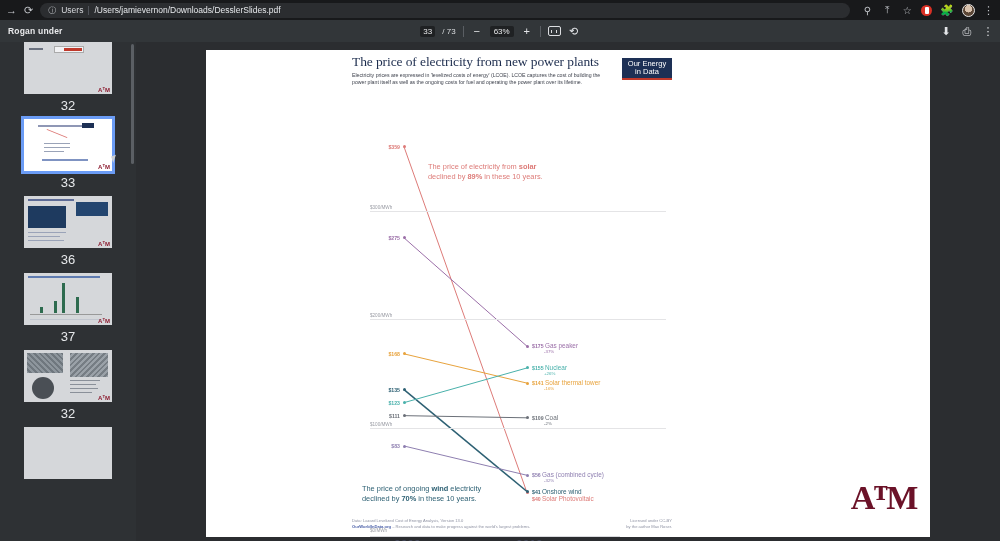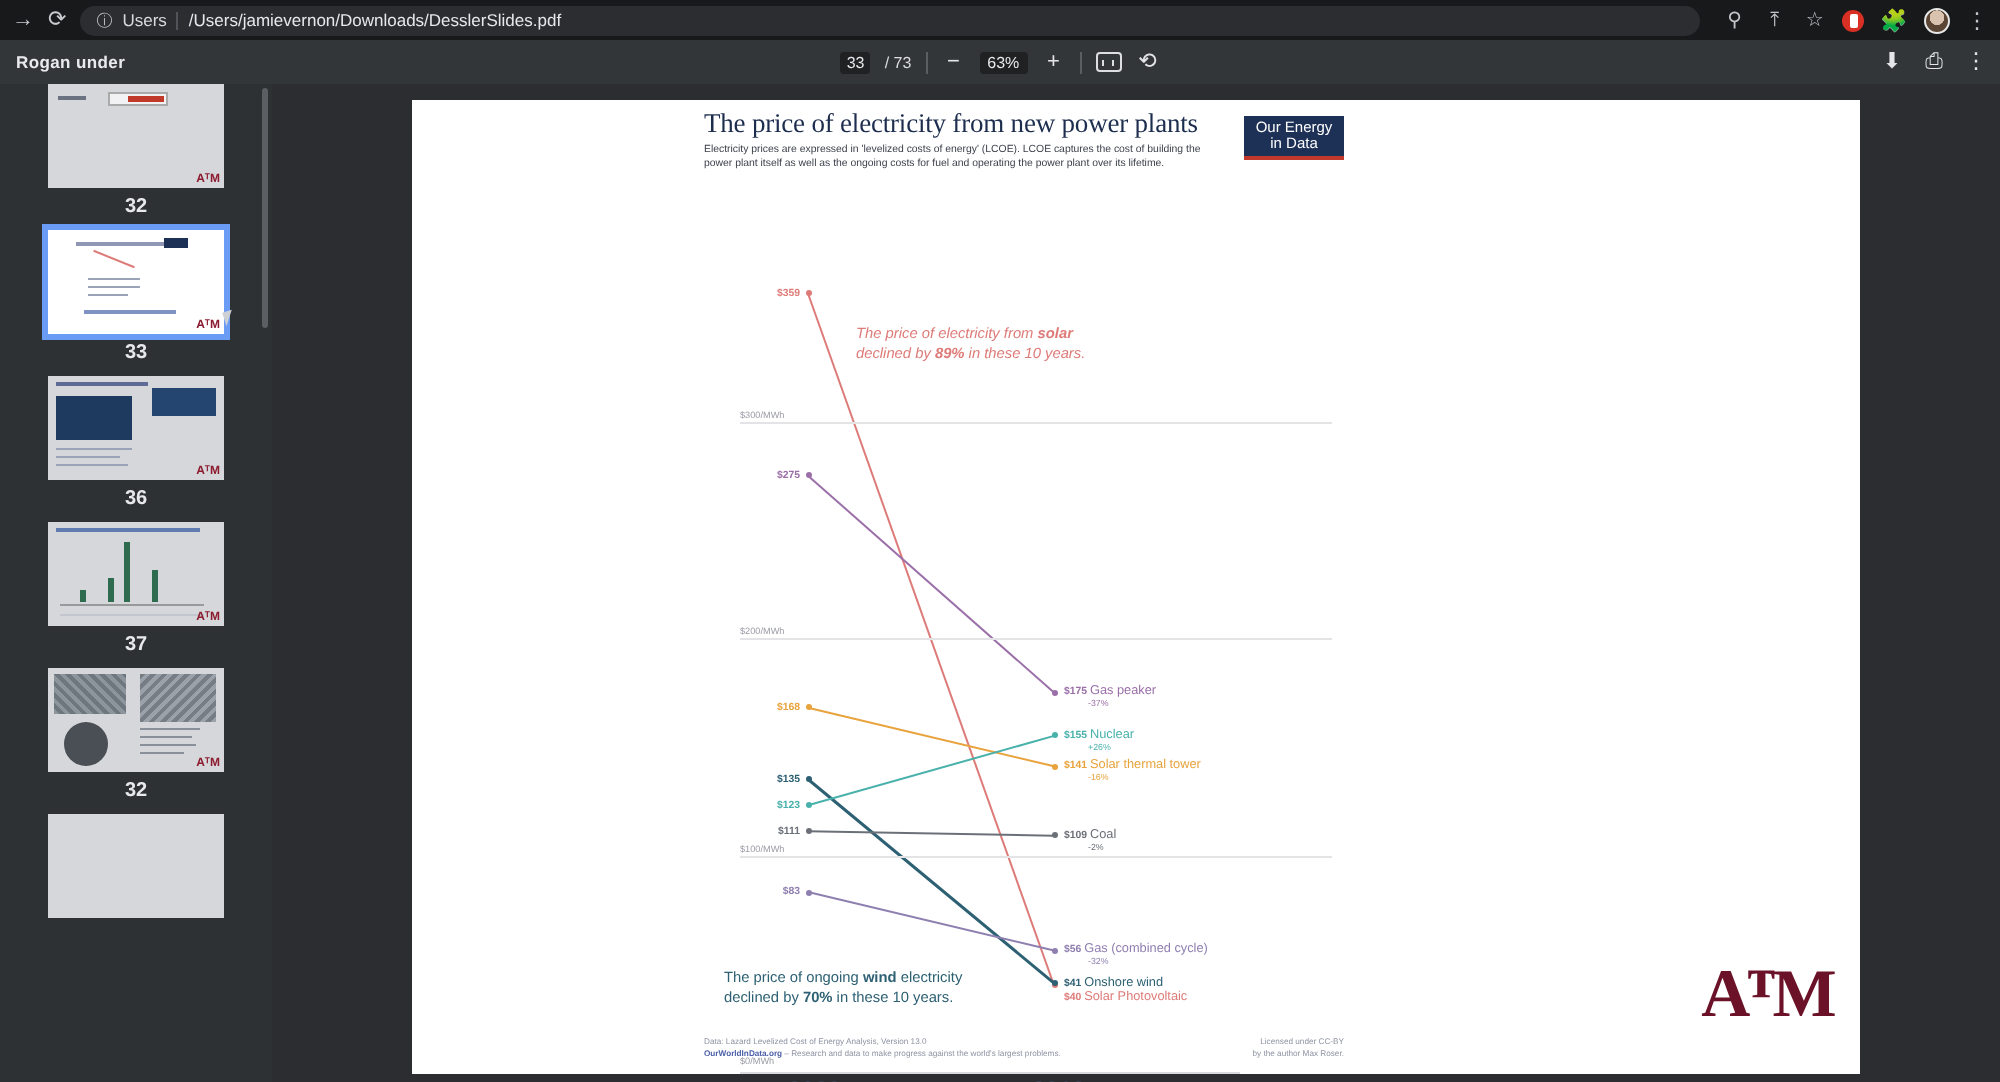--- a/index.html
+++ b/index.html
@@ -85,21 +85,21 @@
     width: 136px; height: 499px;
     background: #2e3134;
     overflow: hidden;
   }
   .thumb-wrap { width: 136px; display: flex; flex-direction: column; align-items: center; }
   .thumb {
     width: 88px; height: 52px; background: #d5d7da;
     position: relative; overflow: hidden;
   }
   .thumb.sel { outline: 3px solid #6b9cf5; outline-offset: 0px; background: #fff; }
-  .thumb-num { font-size: 10px; color: #e6e8ea; font-weight: bold; margin: 4px 0 6px; }
+  .thumb-num { font-size: 13px; color: #e6e8ea; font-weight: normal; margin: 4px 0 6px; }
   .amlogo {
     position: absolute; right: 2px; bottom: 1px;
     font-size: 6px; color: #8c1b2f; font-weight: bold; line-height: 1;
   }
   
   .mini-title { position:absolute; left:4px; top:3px; right:20px; height:2px; background:#9fa8c4; }
   .mini-line { position:absolute; height:1px; background:#b6bcc9; }
   .mini-box { position:absolute; background:#2a4a76; }
   .mini-photo { position:absolute; background:#8d959c; }
   .cursor {
@@ -354,21 +354,21 @@
               <div class="dot" style="left: 50.5px; top: 308.153px; background: rgb(107, 112, 120);"></div>
               <div class="lbl-left" style="right: 272px; top: 306.653px; color: rgb(107, 112, 120);">$111</div>
               <div class="dot" style="left: 173.5px; top: 310.321px; background: rgb(107, 112, 120);"></div>
               <div class="lbl-right" style="left: 180px; top: 308.821px; color: rgb(107, 112, 120);"><span class="val">$109</span> <span class="nm">Coal</span><span class="pct">-2%</span></div>
               <div class="dot" style="left: 50.5px; top: 338.511px; background: rgb(142, 127, 176);"></div>
               <div class="lbl-left" style="right: 272px; top: 337.011px; color: rgb(142, 127, 176);">$83</div>
               <div class="dot" style="left: 173.5px; top: 367.784px; background: rgb(142, 127, 176);"></div>
               <div class="lbl-right" style="left: 180px; top: 366.284px; color: rgb(142, 127, 176);"><span class="val">$56</span> <span class="nm">Gas (combined cycle)</span><span class="pct">-32%</span></div>
             </div>
 
-          <div class="annot" style="left:76px; top:56px; color:#dd7b78; width:170px;font-style:italic;">
+          <div class="annot" style="left:76px; top:56px; color:#dd7b78; width:170px;">
             <span><span>The price of electricity from </span><b>solar</b></span><br>
             <span><span>declined by </span><b>89%</b><span> in these 10 years.</span></span>
           </div>
 
           <div class="annot" style="left:10px; top:378px; color:#2d6073; width:180px;">
             <span><span>The price of ongoing </span><b>wind</b><span> electricity</span></span><br>
             <span><span>declined by </span><b>70%</b><span> in these 10 years.</span></span>
           </div>
 
           <div id="axis-baseline" style="top:430px;"></div>

